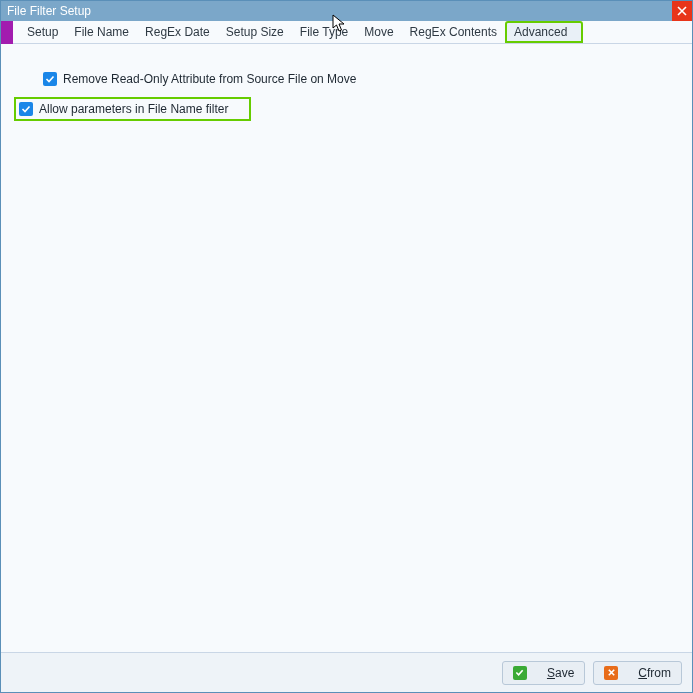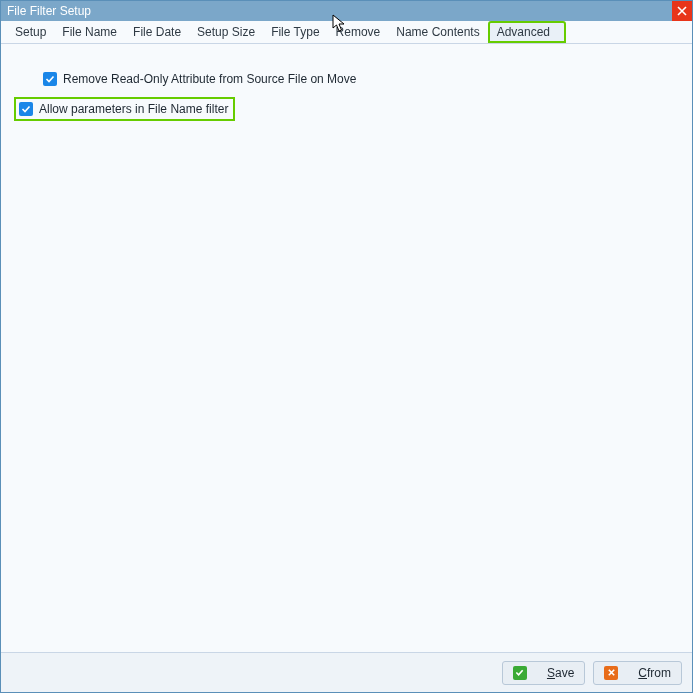--- a/index.html
+++ b/index.html
@@ -46,20 +46,21 @@
     .close-btn svg { width: 10px; height: 10px; }
 
     .tabbar {
       height: 23px;
       background: #f7fafd;
       border-bottom: 1px solid #c9d6e6;
       display: flex;
       align-items: stretch;
       padding-left: 6px;
       flex-shrink: 0;
+      margin-left: 12px;
     }
     .tab {
       padding: 4px 8px 3px 8px;
       color: #2f3a44;
       cursor: pointer;
       font-size: 12px;
       border-top-left-radius: 3px;
       border-top-right-radius: 3px;
     }
     .tab.highlight {
@@ -79,21 +80,21 @@
       display: flex;
       align-items: center;
       gap: 6px;
       margin-bottom: 12px;
       cursor: pointer;
       width: fit-content;
       padding-left: 24px;
     }
     .checkbox-row.highlight {
       border: 2px solid #66cc00;
-      padding: 3px 5px 3px 3px;
+      padding: 3px 21px 3px 3px;
       margin-left: -5px;
       margin-top: -1px;
     }
     .cb {
       width: 14px;
       height: 14px;
       background: #1a86e8;
       border-radius: 2px;
       display: flex;
       align-items: center;
@@ -161,25 +162,25 @@
     <div class="close-btn">
       <svg viewBox="0 0 10 10">
           <path d="M1 1 L9 9 M9 1 L1 9" stroke="#fff" stroke-width="1.6" fill="none"></path>
         </svg>
     </div>
   </div>
 
   <div class="tabbar">
     <div class="tab"><span>Setup</span></div>
     <div class="tab"><span>File Name</span></div>
-    <div class="tab"><span>File Date</span></div>
+    <div class="tab"><span>RegEx Date</span></div>
     <div class="tab"><span>Setup Size</span></div>
     <div class="tab"><span>File Type</span></div>
-    <div class="tab"><span>Remove</span></div>
-    <div class="tab"><span>Name Contents</span></div>
+    <div class="tab"><span>Move</span></div>
+    <div class="tab"><span>RegEx Contents</span></div>
     <div class="tab highlight"><span>Advanced</span></div>
   </div>
 
   <div class="content">
 
     <div class="checkbox-row">
       <div class="cb">
         <svg viewBox="0 0 10 10">
             <path d="M1.5 5 L4 7.5 L8.5 2.5" stroke="#fff" stroke-width="1.6" fill="none"></path>
           </svg>

